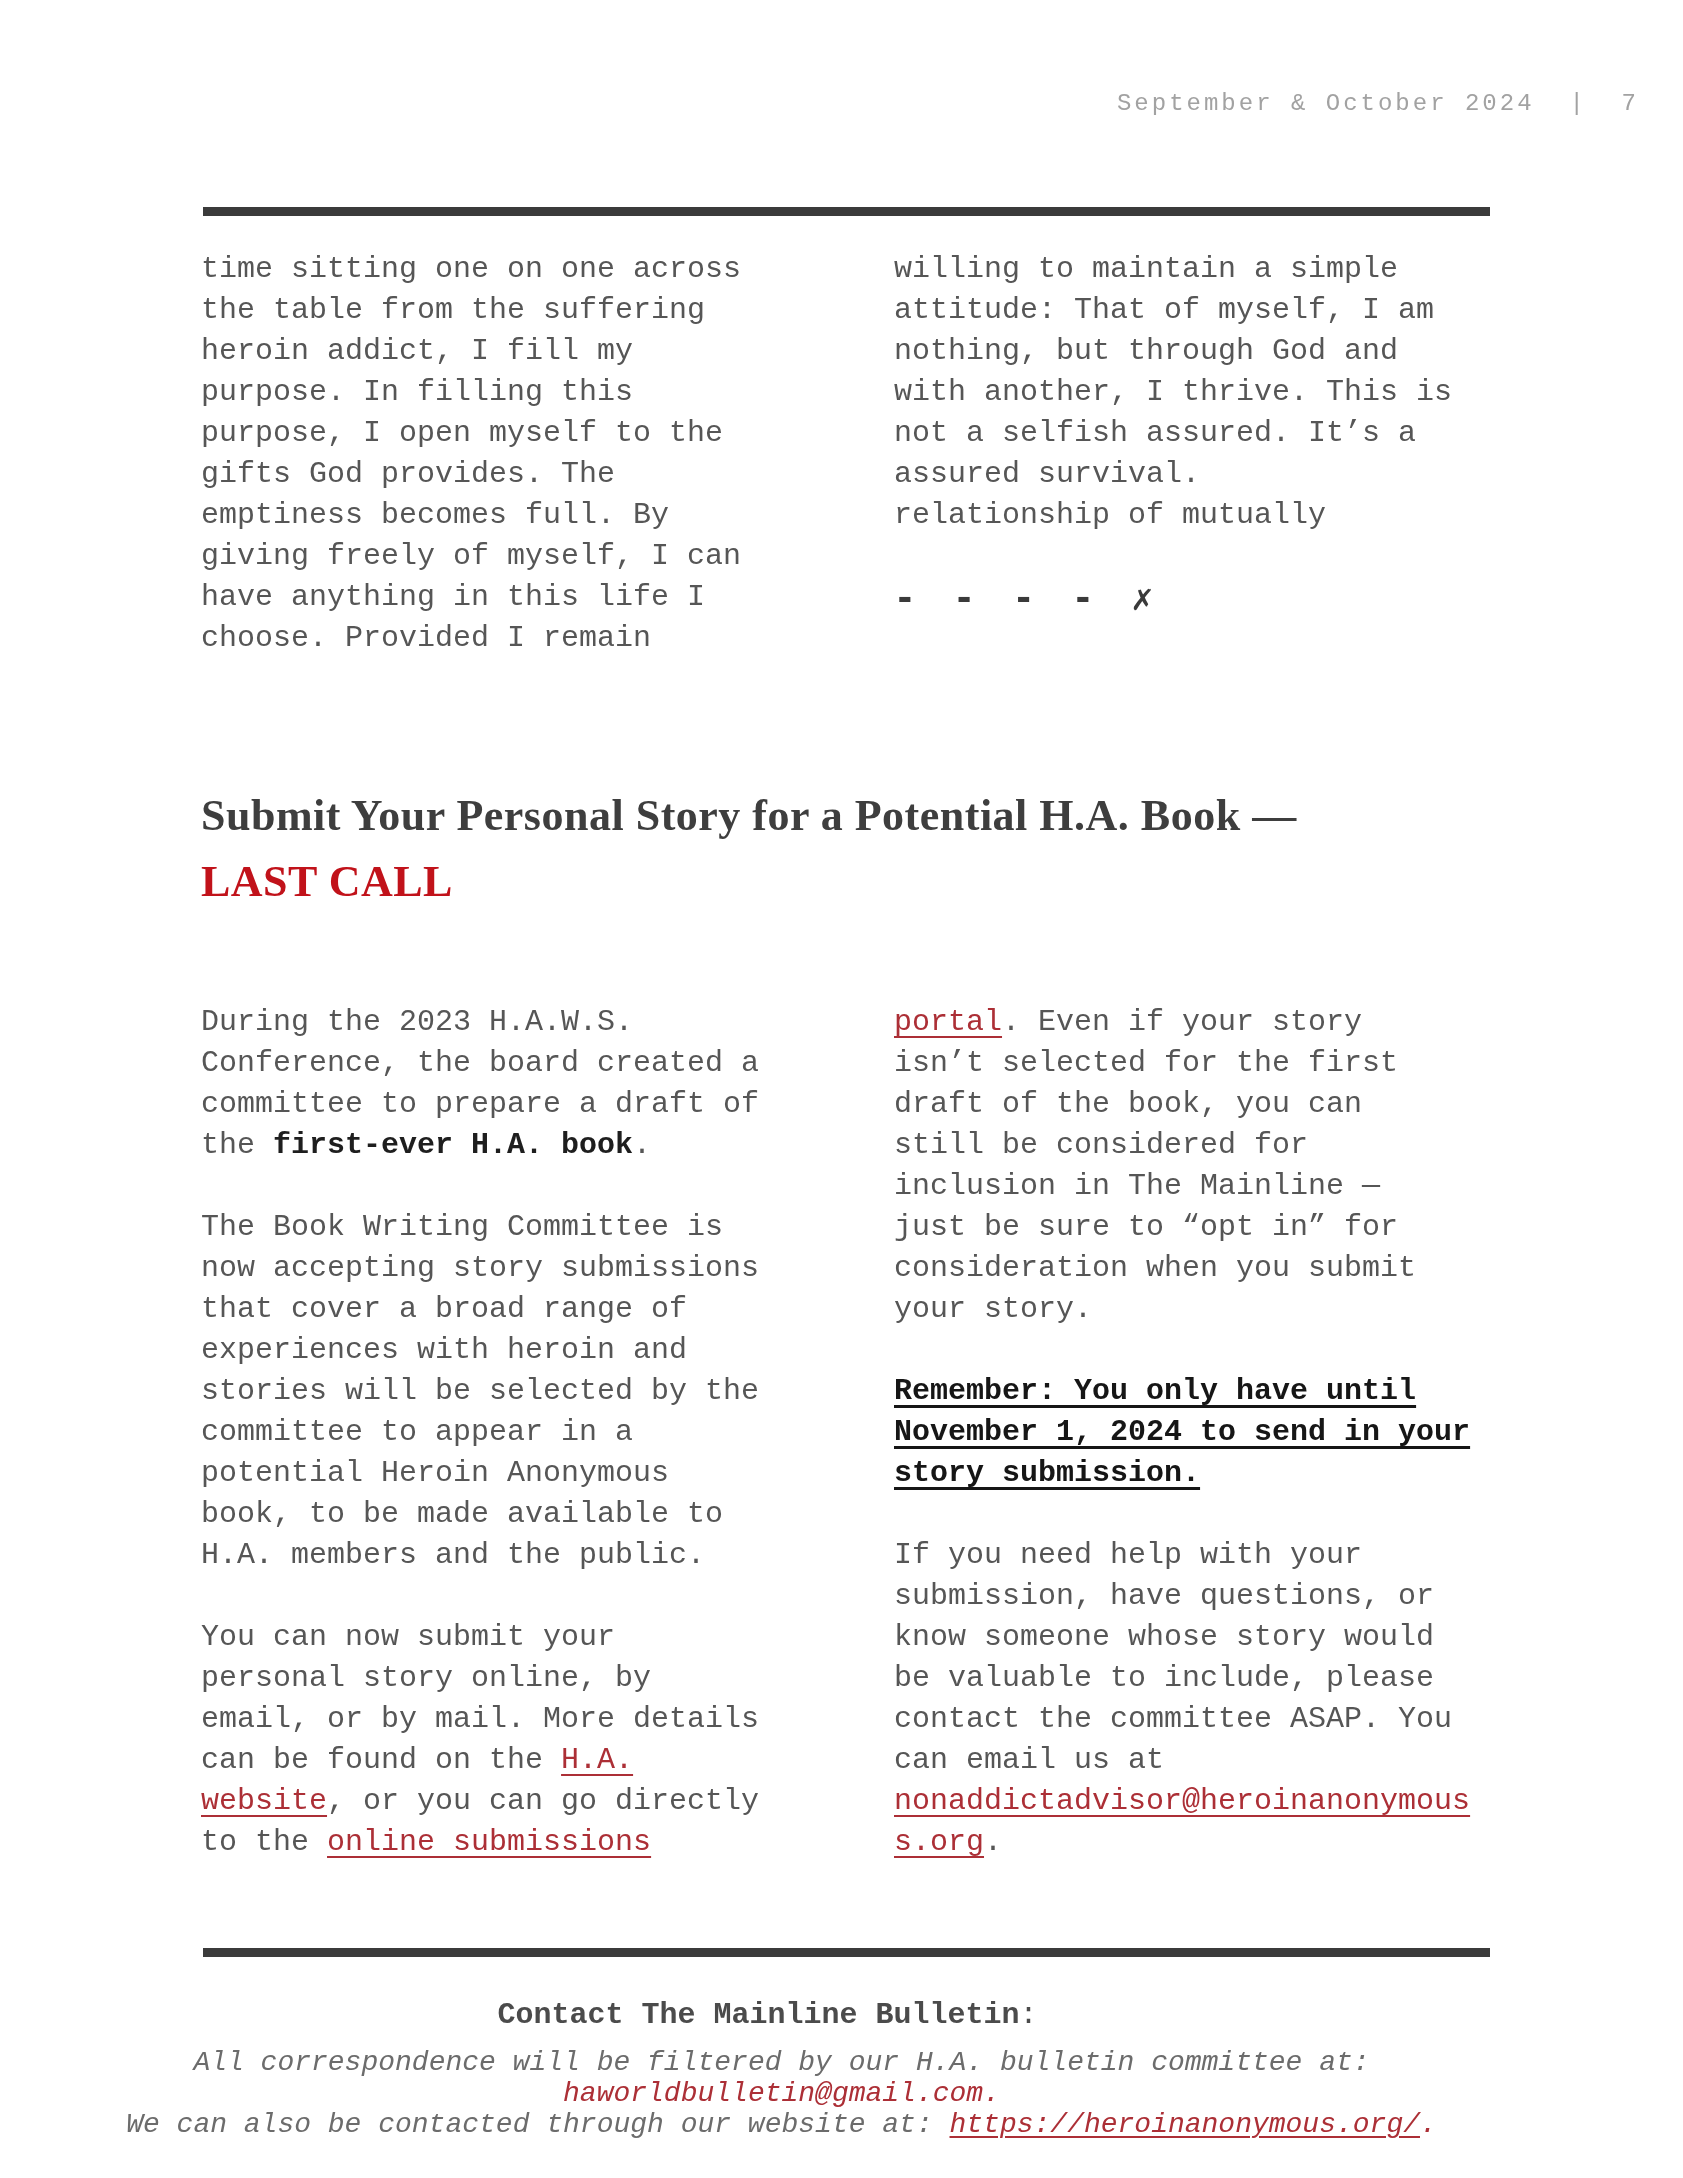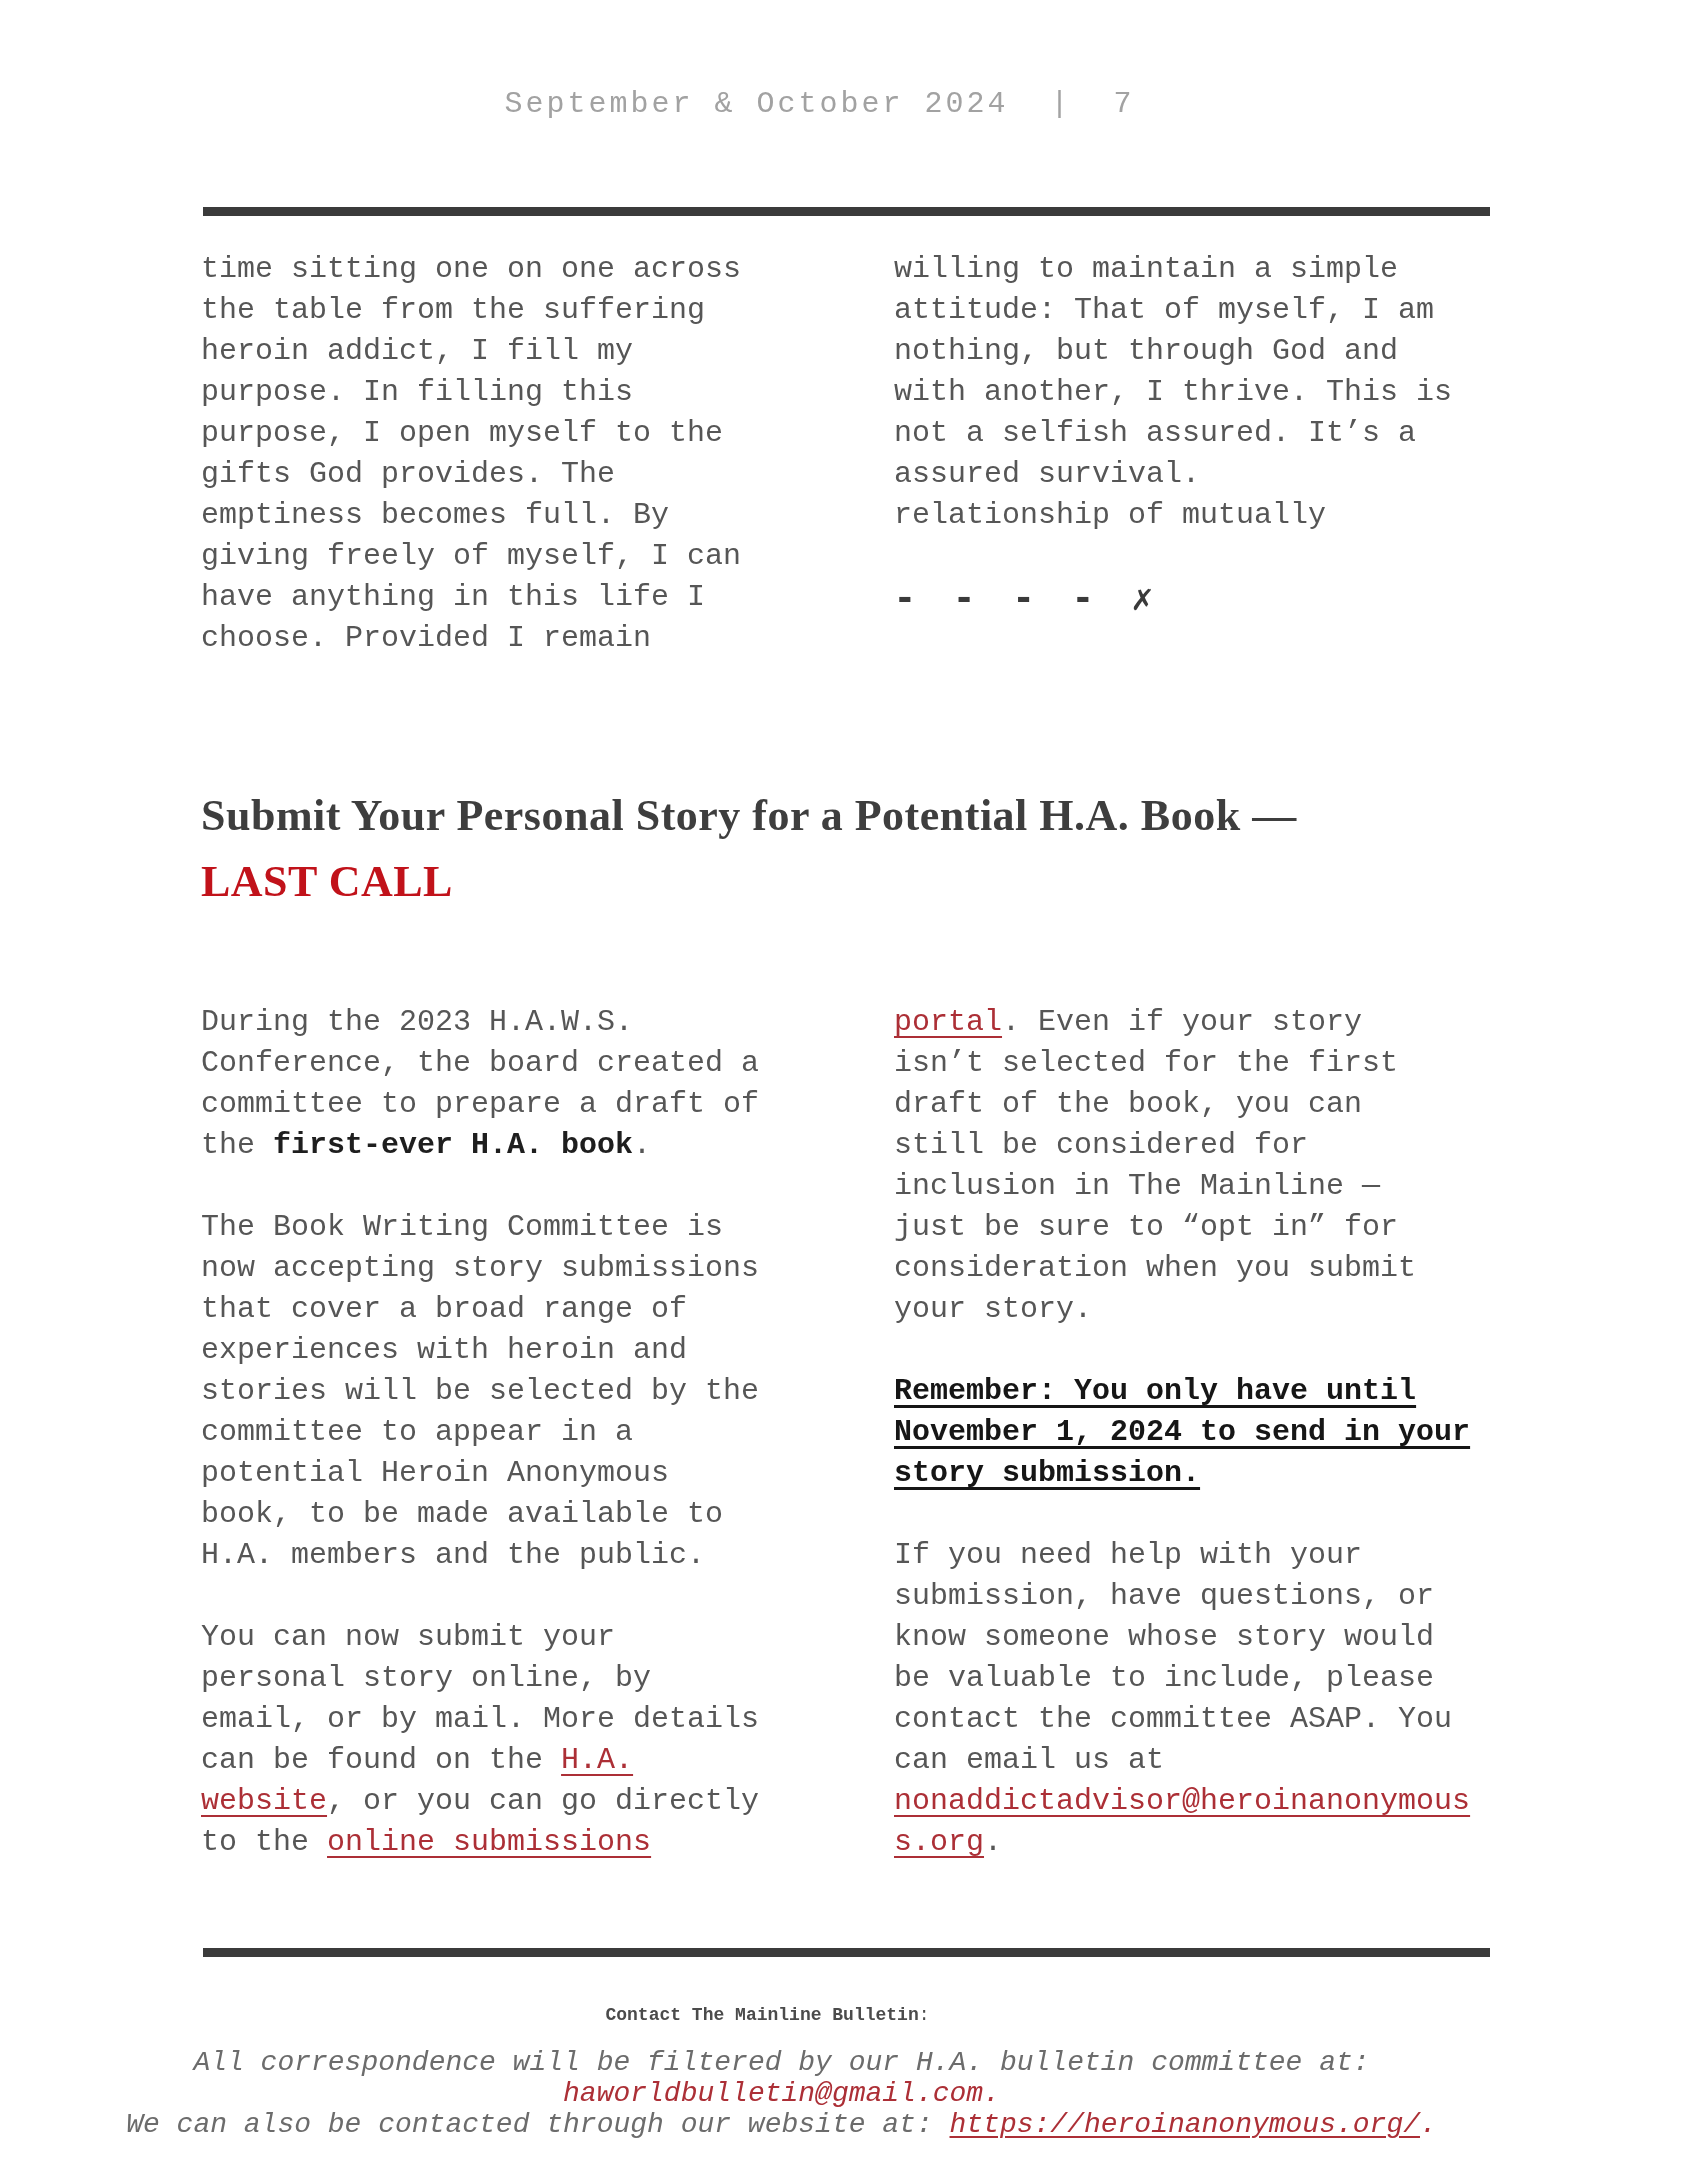--- a/index.html
+++ b/index.html
@@ -2,22 +2,22 @@
 <html><head>
 <meta charset="utf-8">
 <style>
   html,body { margin:0; padding:0; background:#ffffff; }
   .page {
     position:relative; width:1683px; height:2178px; background:#ffffff;
     font-family:"Liberation Mono","DejaVu Sans Mono",monospace;
     overflow:hidden;
   }
   .page-header {
-    position:absolute; top:89px; left:0; width:1639px; text-align:center;
-    font-size:30px; line-height:30px; letter-spacing:3px; color:#a2a2a2;
+    position:absolute; top:89px; left:0; width:1639px; text-align:right;
+    font-size:24px; line-height:30px; letter-spacing:3px; color:#a2a2a2;
     white-space:pre;
   }
   .rule {
     position:absolute; left:203px; width:1287px; height:9px;
     background:#3b3b3b; border:none; margin:0; padding:0;
   }
   .rule-top { top:207px; }
   .rule-bottom { top:1948px; }
   .two-col {
     position:absolute; left:201px; width:1287px;
@@ -42,21 +42,21 @@
   }
   .headline {
     position:absolute; left:201px; top:783px; margin:0;
     font-family:"Liberation Serif","DejaVu Serif",serif;
     font-weight:600; font-size:44px; line-height:66px;
     color:#3e3e3e; white-space:nowrap; letter-spacing:0.5px;
   }
   .h-accent { color:#c1121a; }
   .footer-heading {
     position:absolute; top:2000px; left:0; width:1535px; text-align:center;
-    font-size:18px; line-height:30px; color:#4b4b4b;
+    font-size:30px; line-height:30px; color:#4b4b4b;
   }
   .fh-bold { font-weight:bold; }
   .footer-lines {
     position:absolute; top:2047px; left:0; width:1563px; text-align:center;
     font-style:italic; font-size:28px; line-height:31px; color:#6c6c6c;
   }
   .f-link { color:#ac2f36; cursor:pointer; }
   .f-link-u {
     color:#ac2f36; text-decoration:underline; text-decoration-thickness:2px;
     text-underline-offset:4px; cursor:pointer;

